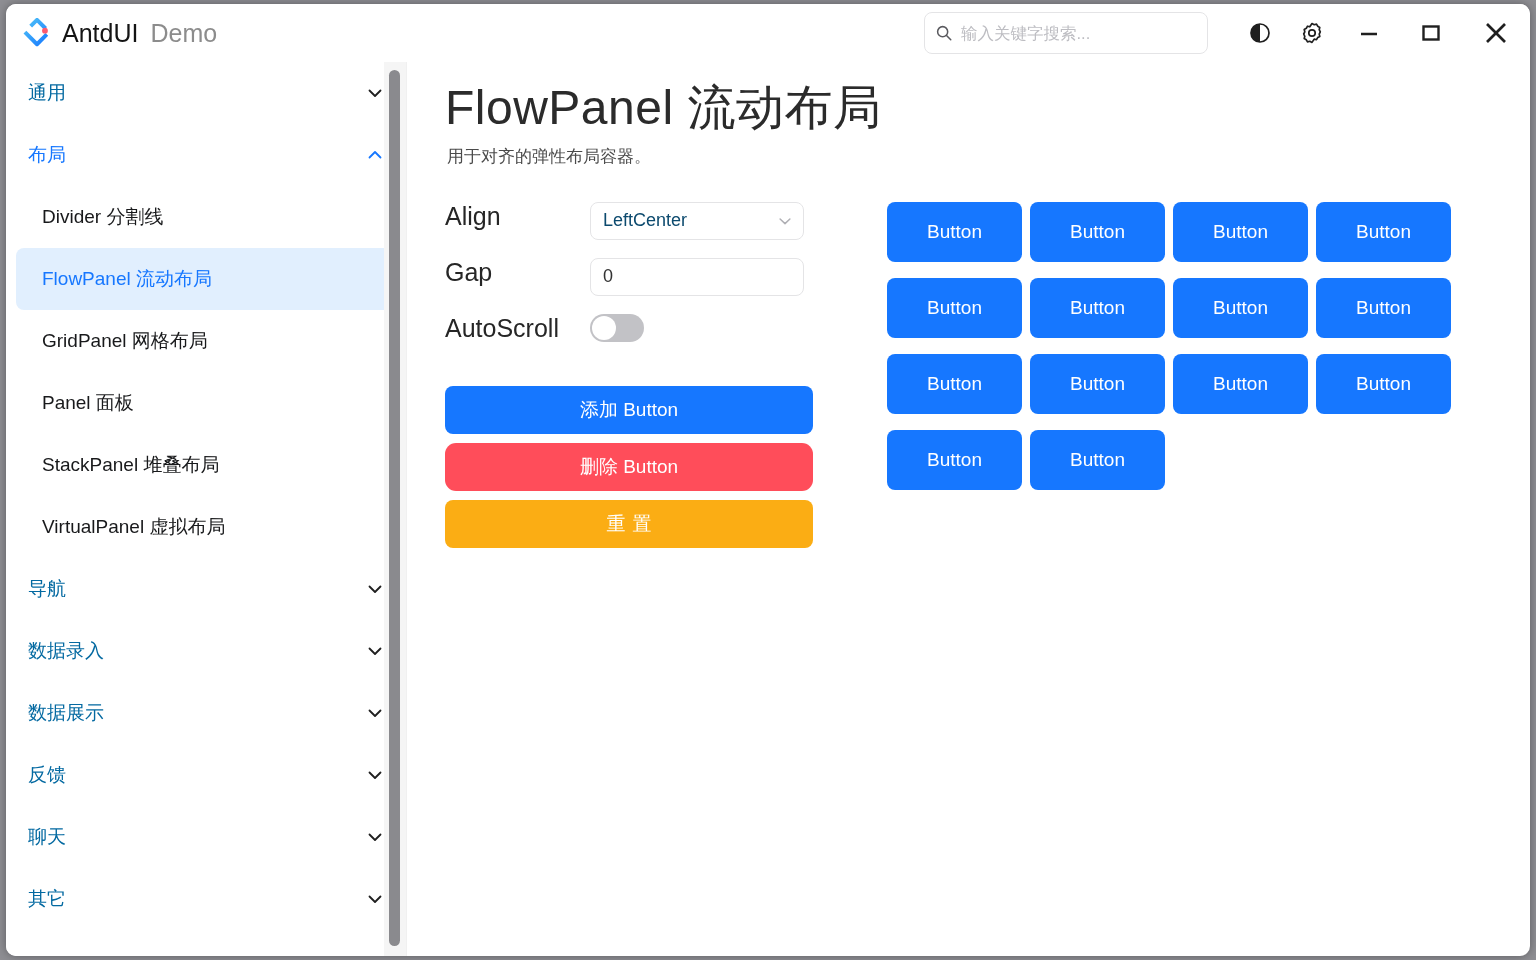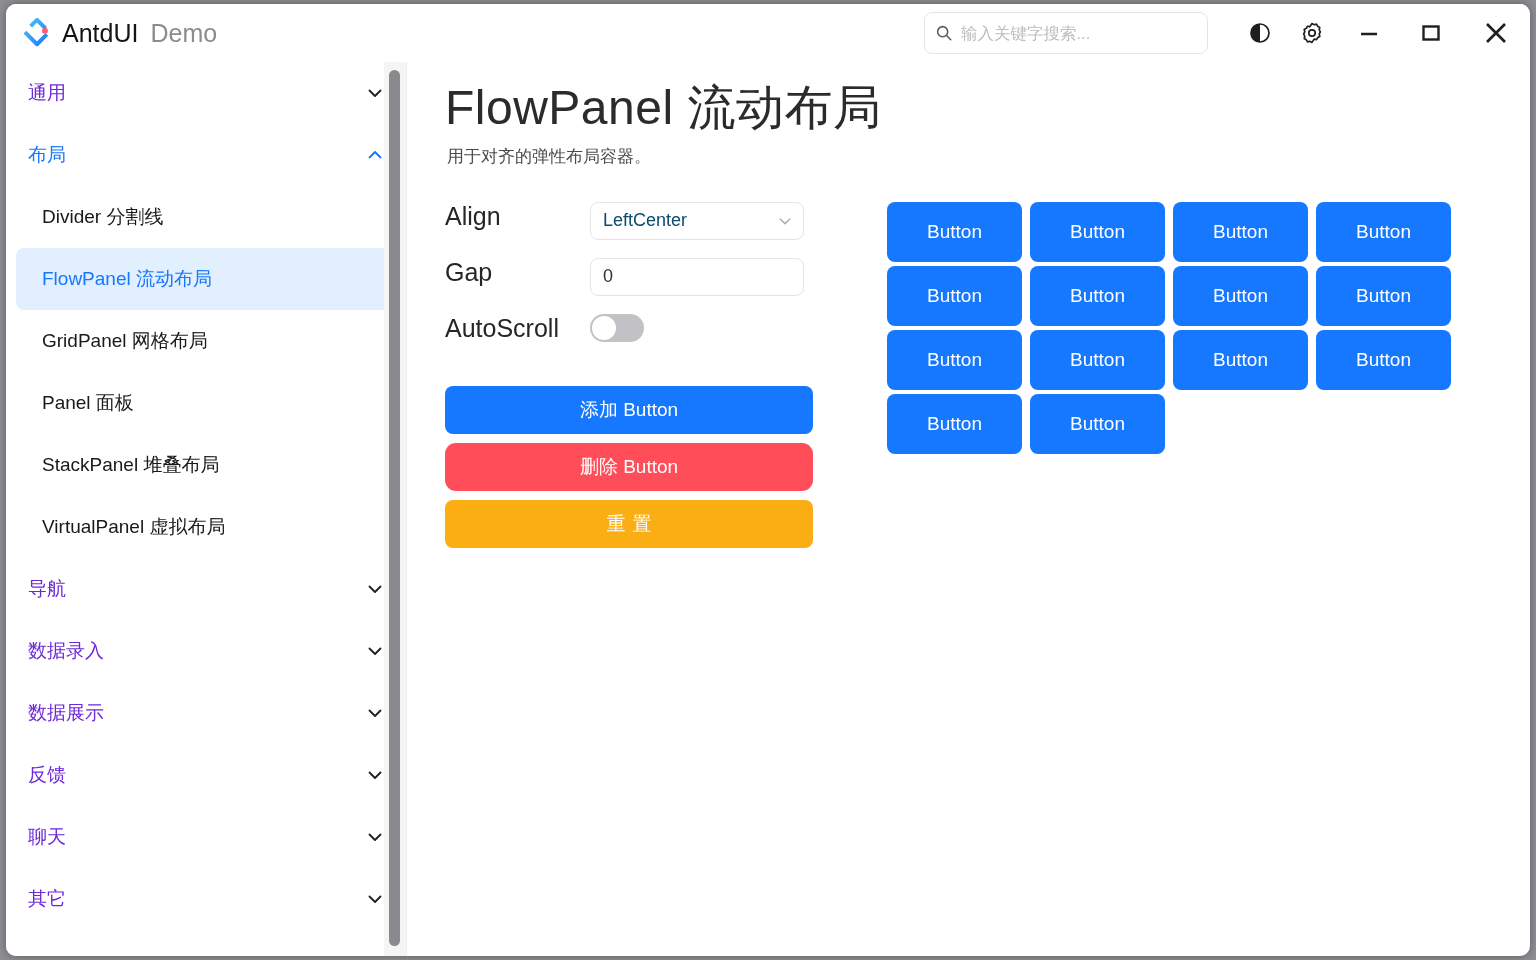--- a/index.html
+++ b/index.html
@@ -133,21 +133,21 @@
   .nav-group {
     height: 62px;
     display: flex;
     align-items: center;
     padding: 0 22px 0 22px;
     cursor: pointer;
     user-select: none;
   }
   .nav-group .nav-label {
     font-size: 19px;
-    color: #6d28d9;
+    color: #0369a1;
     flex: 1;
   }
   .nav-group.open .nav-label { color: #1677ff; }
 
   .chev { width: 18px; height: 18px; display: block; }
 
   .nav-item {
     height: 62px;
     display: flex;
     align-items: center;
@@ -303,21 +303,21 @@
 
   
   #flow-col {
     flex: 1;
     padding-left: 72px;
   }
   #flow-panel {
     display: flex;
     flex-wrap: wrap;
     width: 574px;
-    gap: 4px 8px;
+    gap: 16px 8px;
     align-content: flex-start;
   }
   .flow-btn {
     width: 135px;
     height: 60px;
     border: none;
     border-radius: 8px;
     background: #1677ff;
     color: #fff;
     font-size: 19px;

